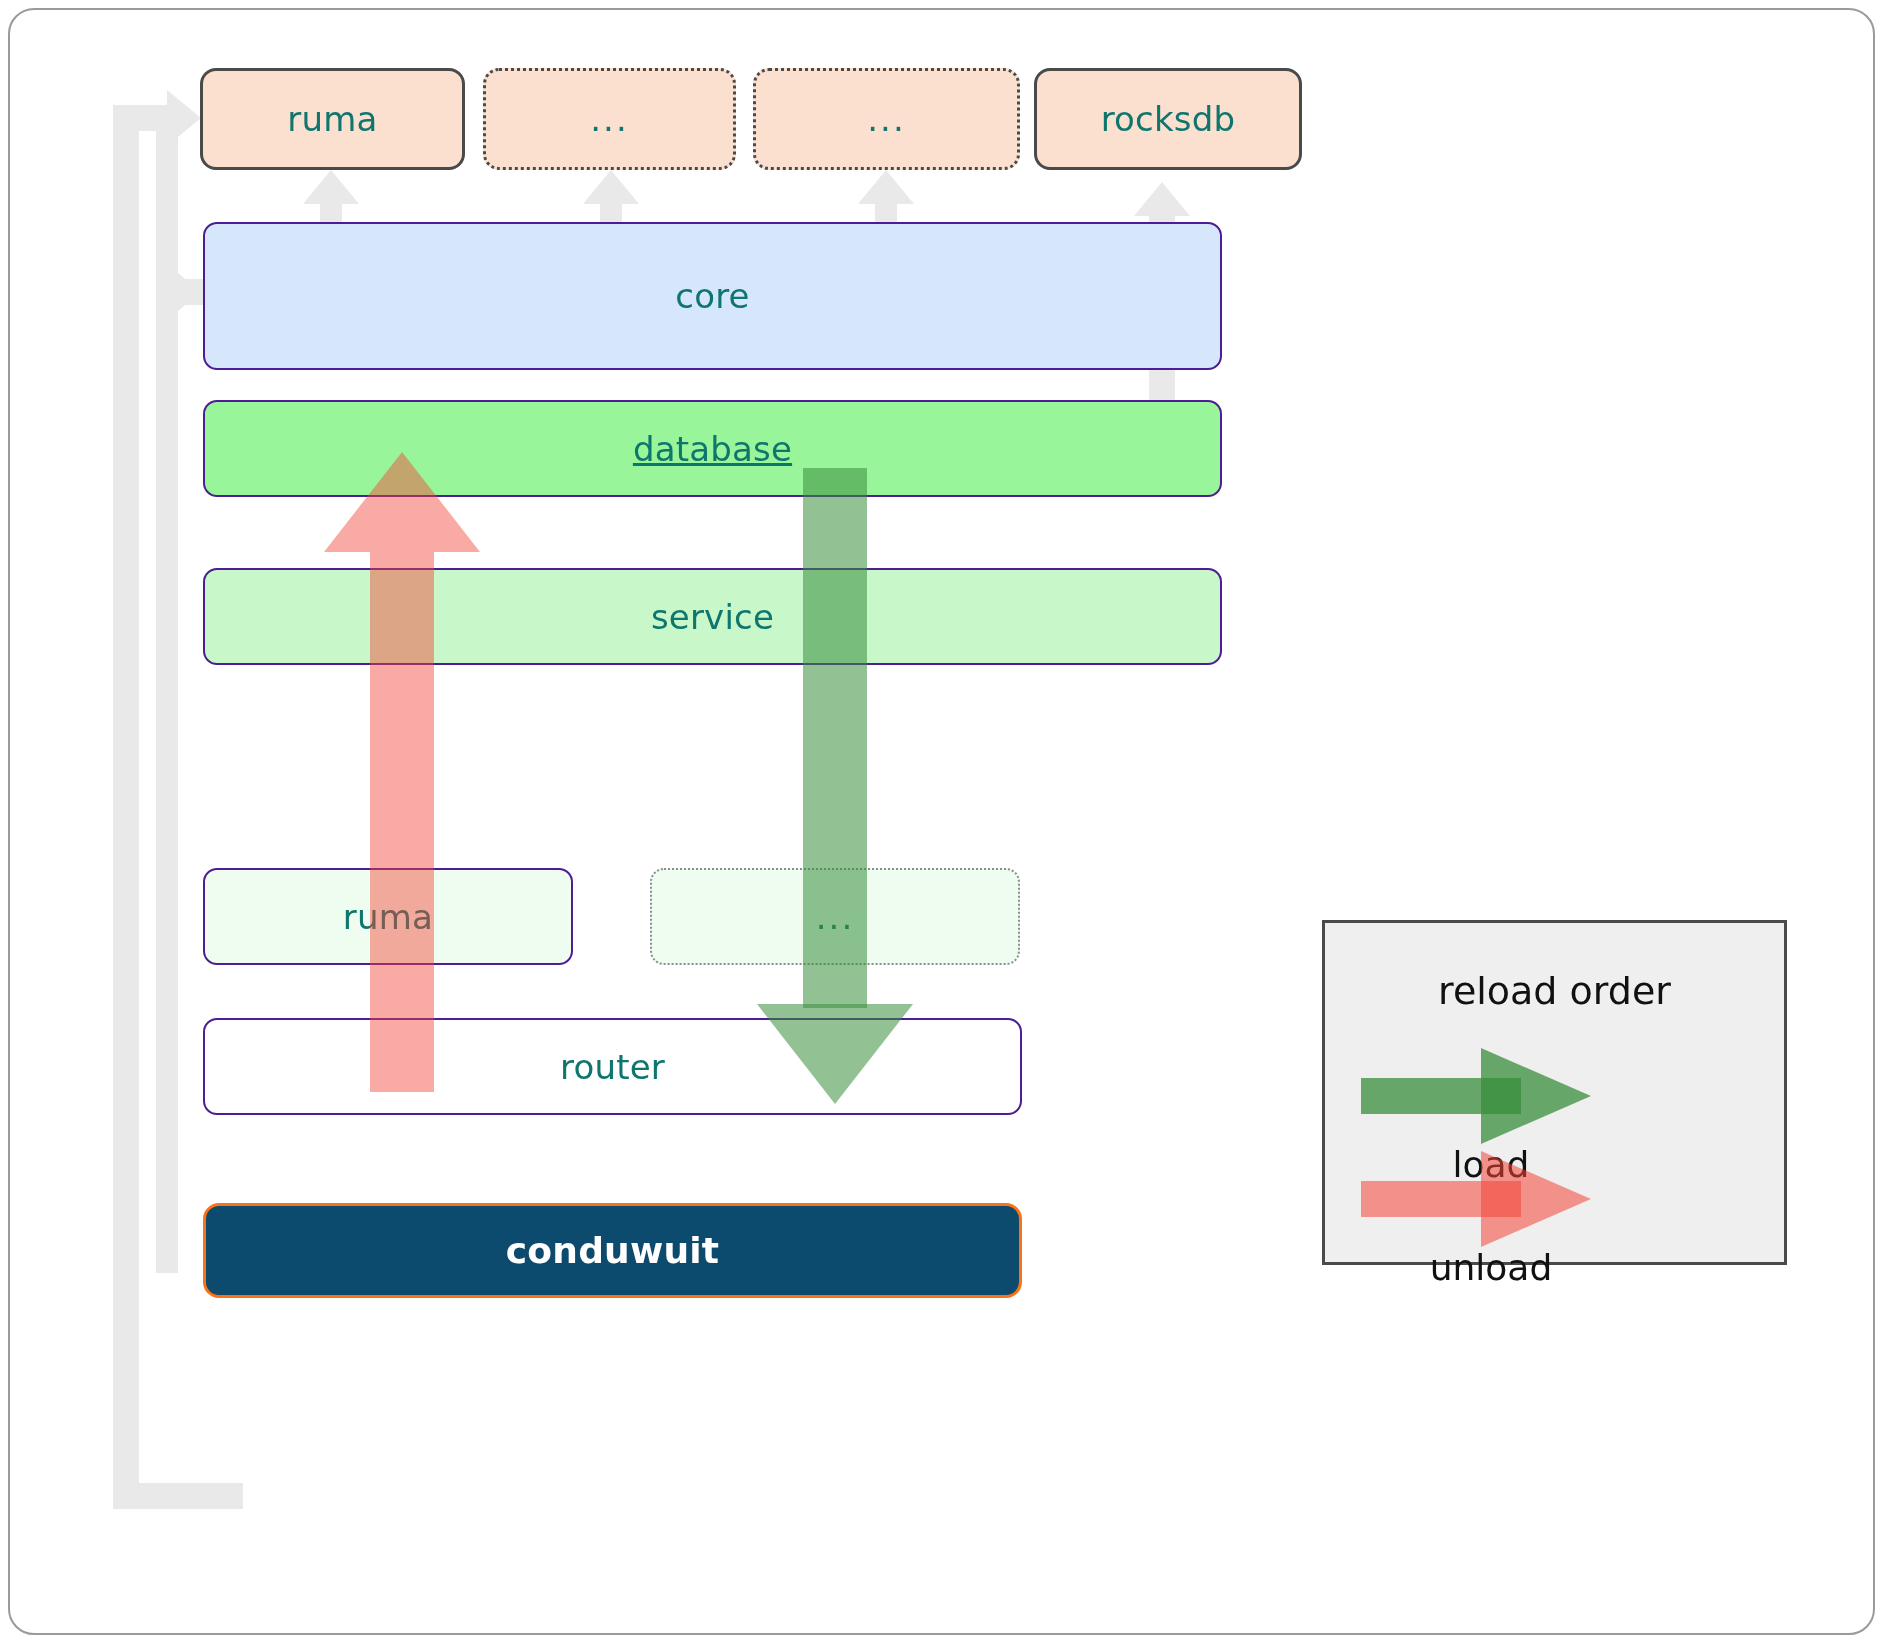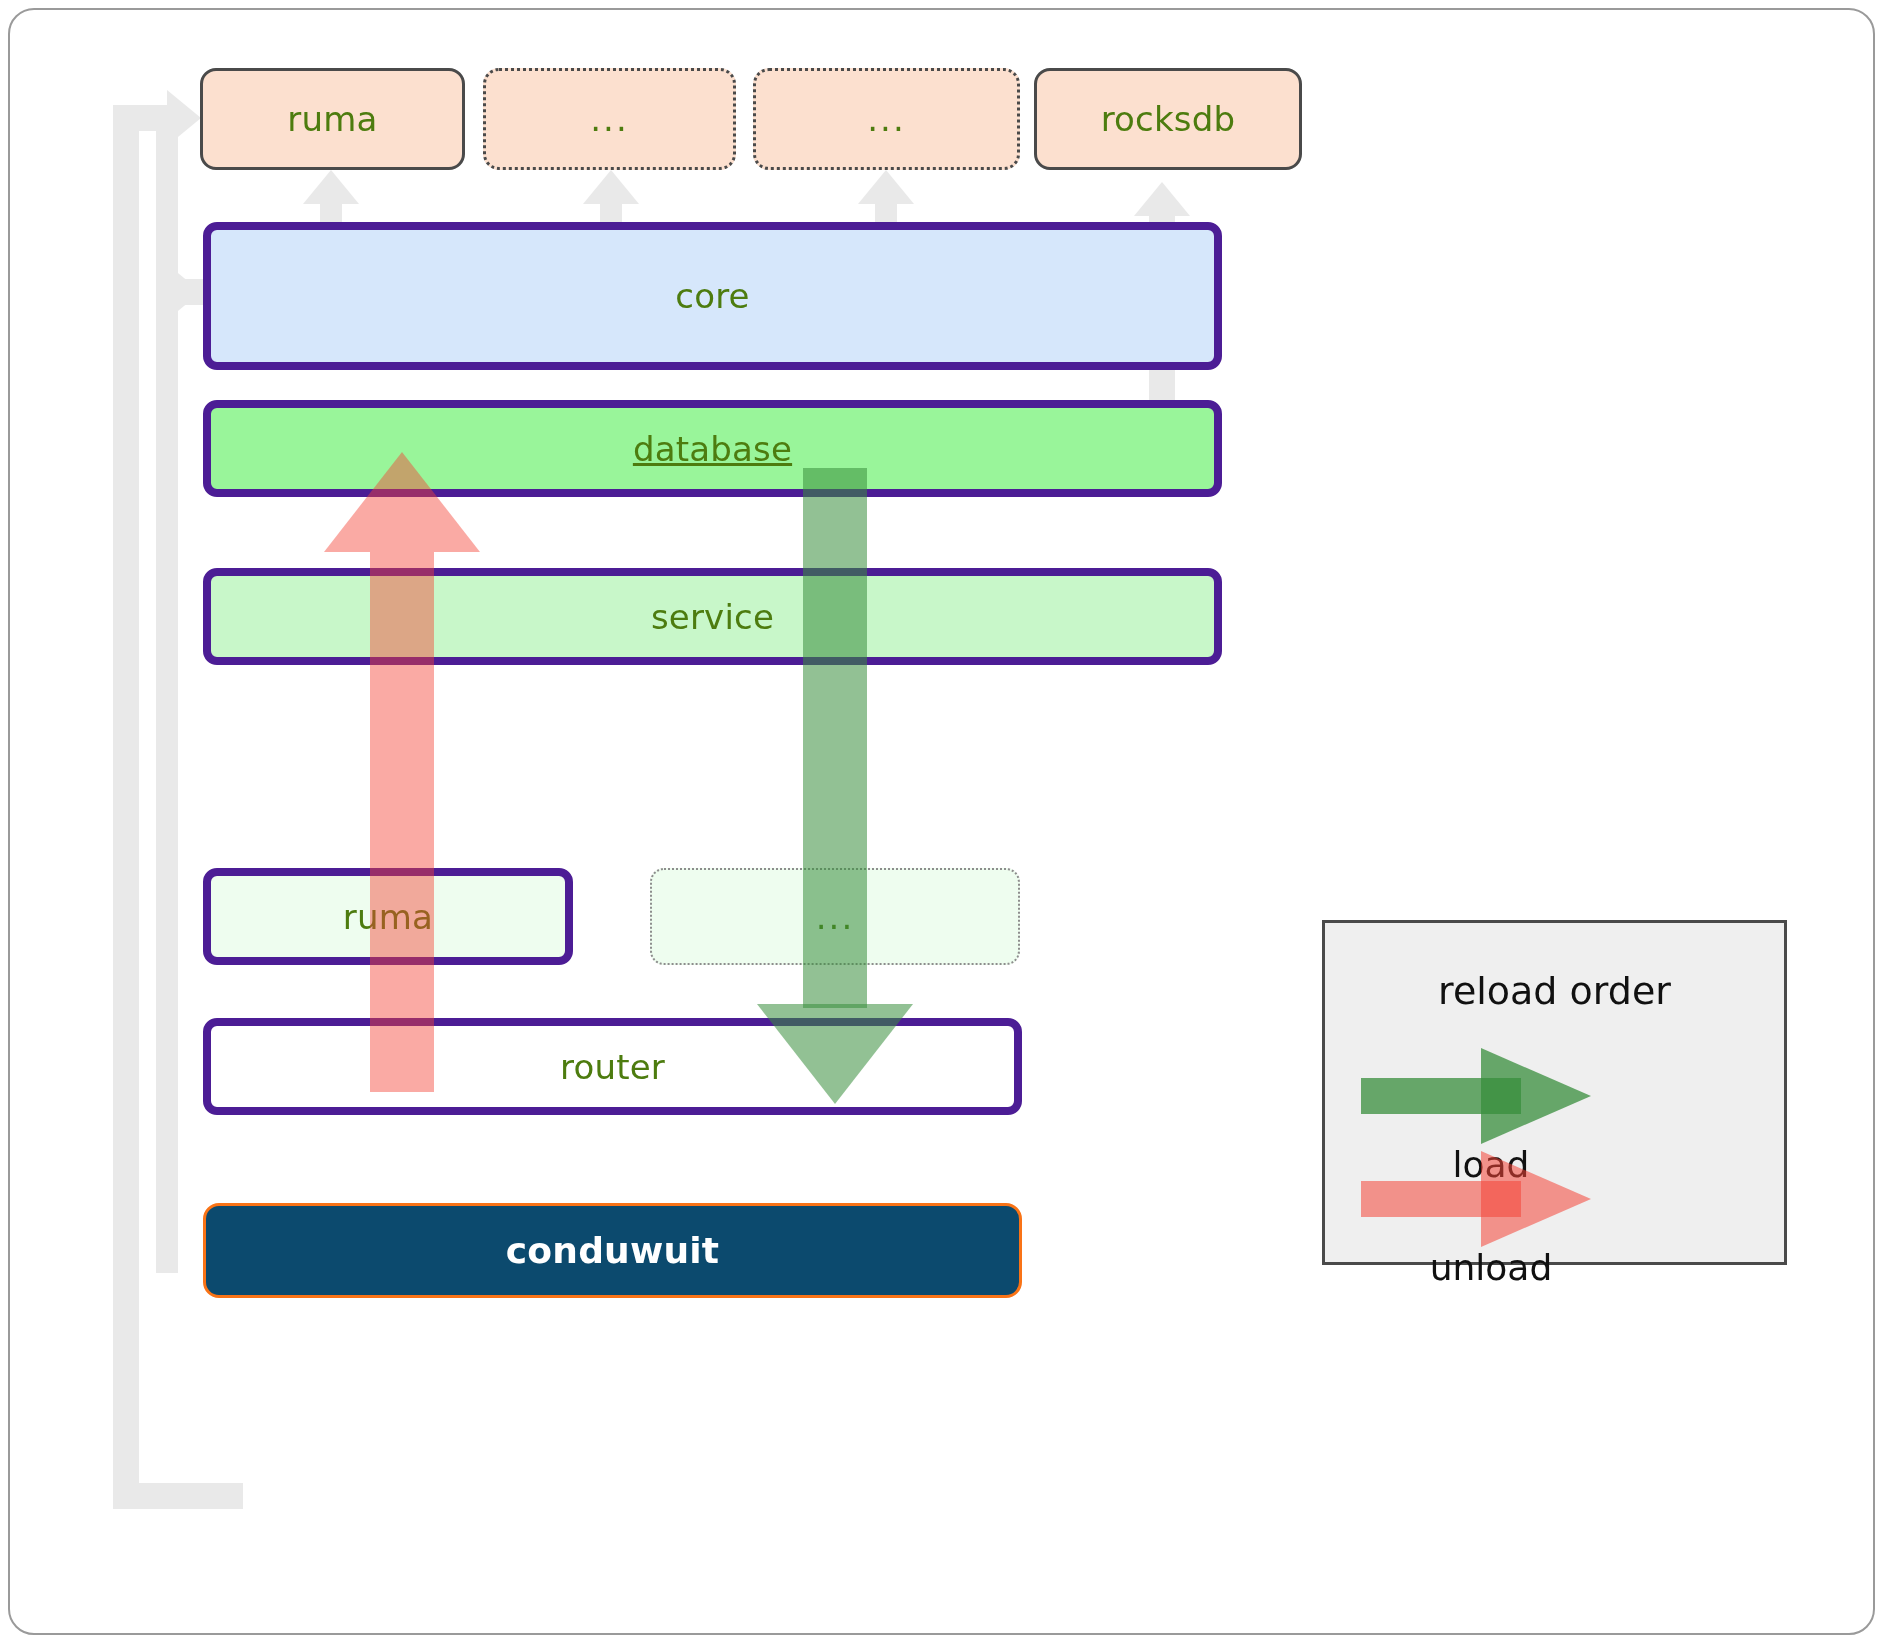--- a/index.html
+++ b/index.html
@@ -3,25 +3,25 @@
 <meta charset="utf-8">
 <style>
   html,body{margin:0;padding:0;background:#ffffff;}
   body{font-family:"DejaVu Sans","Liberation Sans",sans-serif;}
   #stage{position:relative;width:1883px;height:1643px;background:#fff;overflow:hidden;}
 
   .frame{position:absolute;left:8px;top:8px;width:1867px;height:1627px;
          border:2px solid #9a9a9a;border-radius:26px;background:#fff;box-sizing:border-box;}
 
   .node{position:absolute;box-sizing:border-box;display:flex;align-items:center;
-        justify-content:center;border-radius:14px;color:#4d7c0f;font-size:34px;
+        justify-content:center;border-radius:14px;color:#0f766e;font-size:34px;
         letter-spacing:.2px;}
   .node.dep{border:3px solid #4a4a4a;background:#fce0cf;border-radius:16px;}
   .node.dep.dotted{border:3px dotted #4a4a4a;}
-  .node.layer{border:8px solid #4c1d95;}
+  .node.layer{border:2px solid #4c1d95;}
   .node.layer.dotted{border:2px dotted #8d8d8d;}
   .node.root{border:3px solid #f97316;background:#0c4a6e;color:#fff;font-weight:bold;
              border-radius:16px;font-size:36px;}
 
   .ellipsis{font-size:34px;letter-spacing:2px;}
 
   
   .conn{position:absolute;background:#e9e9e9;}
   .conn-head{position:absolute;width:0;height:0;}
   .head-right{border-top:28px solid transparent;border-bottom:28px solid transparent;

